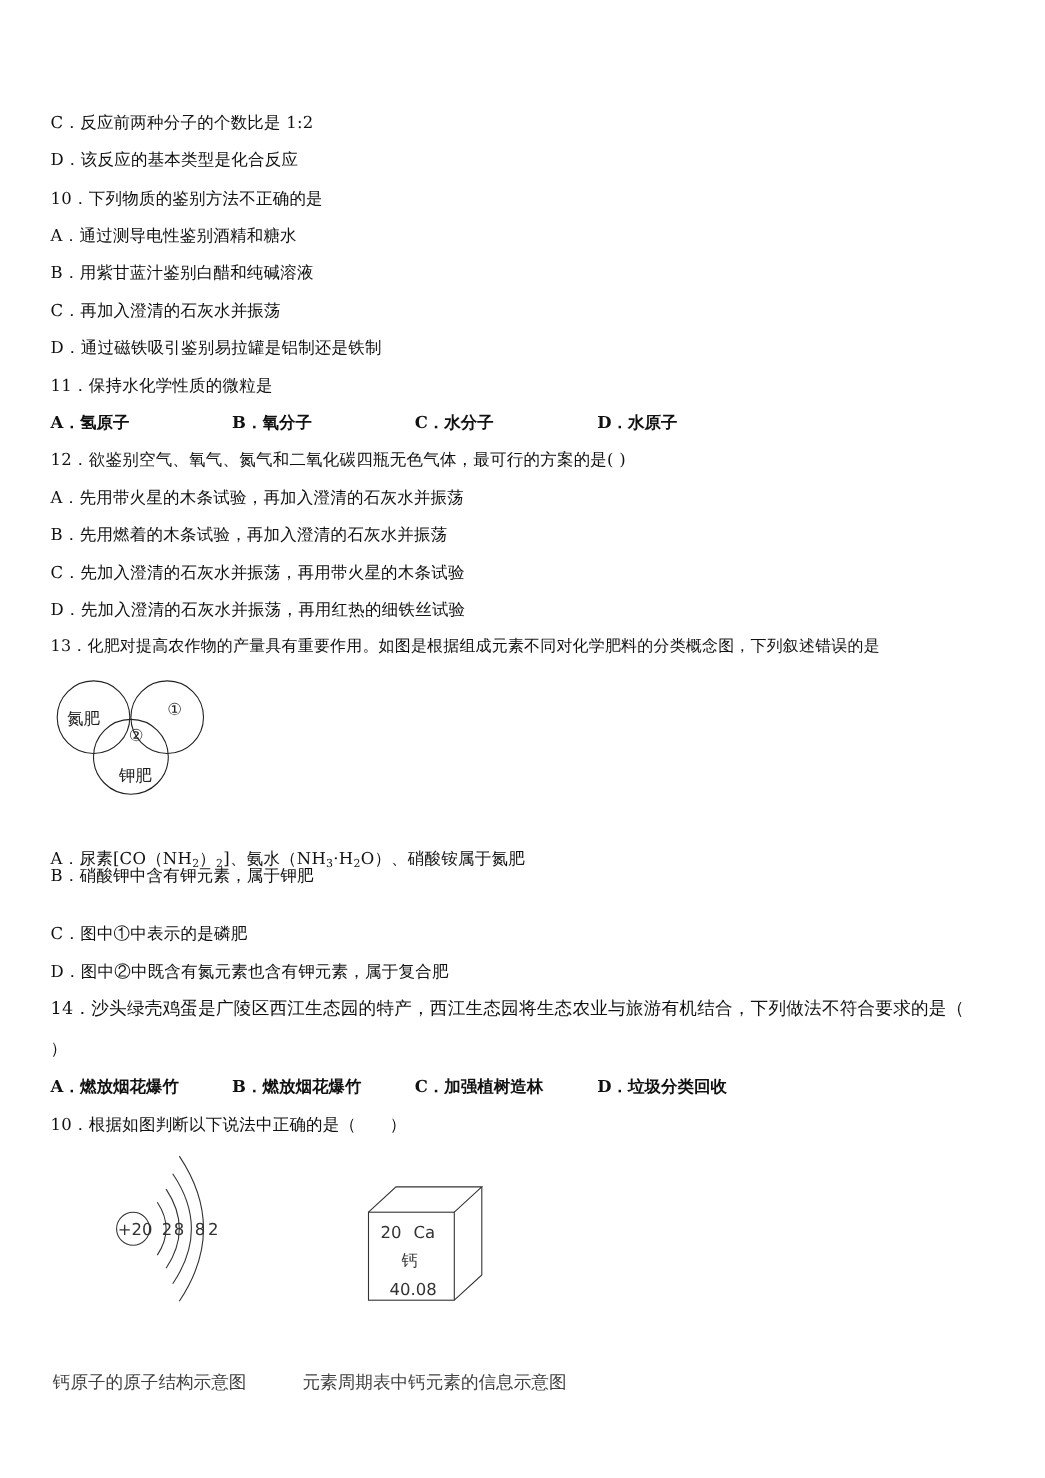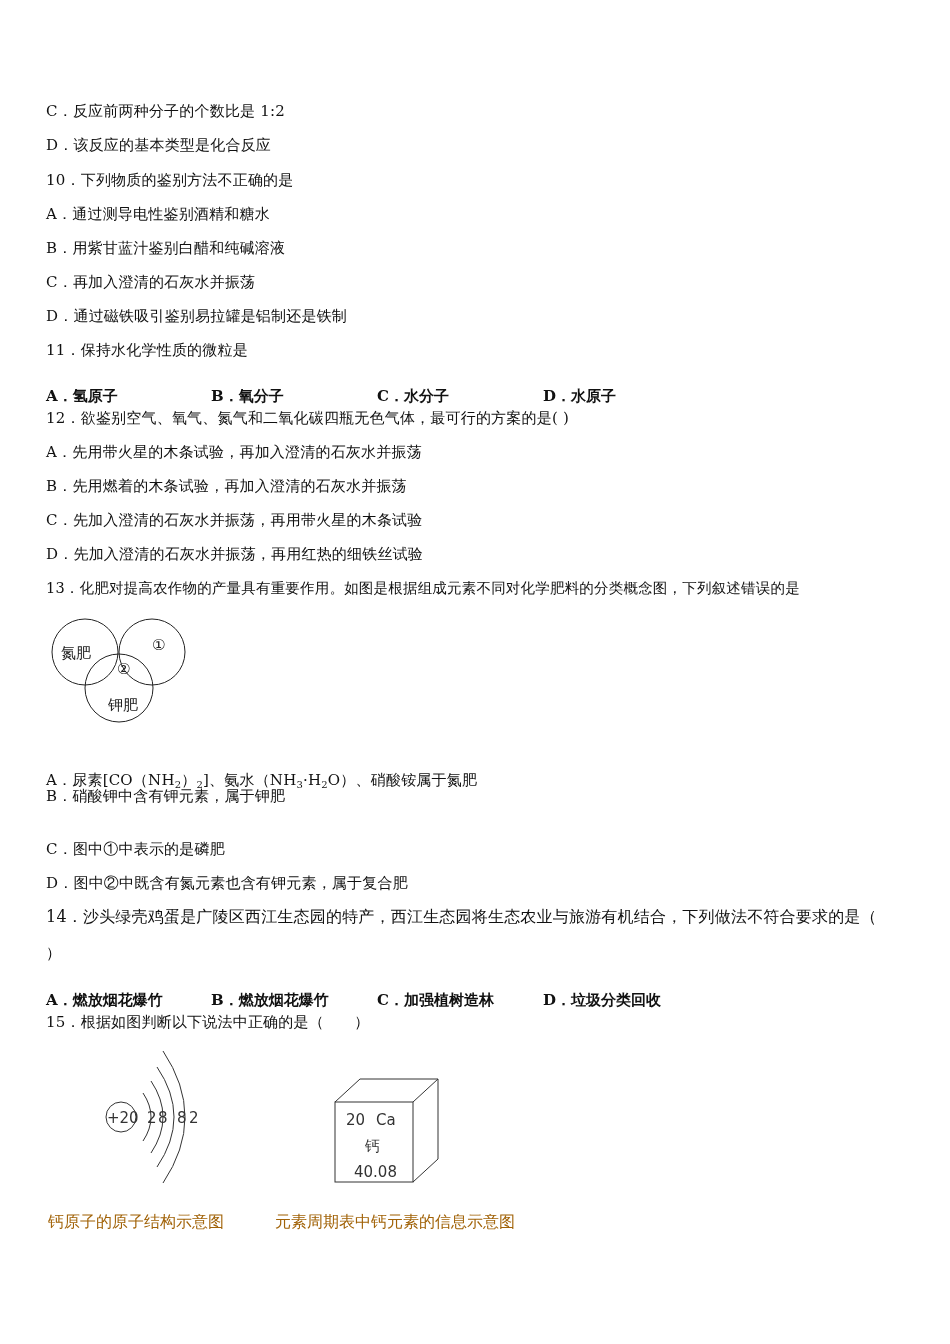--- a/index.html
+++ b/index.html
@@ -1,22 +1,22 @@
 <!DOCTYPE html>
 <html><head>
 <meta charset="utf-8">
 <style>
   html, body { margin:0; padding:0; background:#ffffff; }
   body { width:950px; height:1344px; position:relative; overflow:hidden;
          font-family:"DejaVu Serif","Liberation Serif",serif; color:#111; }
   .line { position:absolute; left:46px; font-size:15px; font-weight:normal; white-space:nowrap; line-height:20px; letter-spacing:0.2px; }
-  .opt { position:absolute; font-size:15px; font-weight:bold; white-space:nowrap; line-height:20px;margin-top:12px; }
+  .opt { position:absolute; font-size:15px; font-weight:bold; white-space:nowrap; line-height:20px; }
   sub { font-size:10px; vertical-align:-3px; line-height:0; }
   .fig { position:absolute; }
-  .caption { position:absolute; top:1212px; font-family:"DejaVu Sans","Liberation Sans",sans-serif; font-size:16px; font-weight:normal; white-space:nowrap; color:#a16207; }
+  .caption { position:absolute; top:1247px; font-family:"DejaVu Sans","Liberation Sans",sans-serif; font-size:16px; font-weight:normal; white-space:nowrap; color:#404040; }
   svg text { font-family:"DejaVu Sans","Liberation Sans",sans-serif; }
 </style>
 </head>
 <body>
 
 <div class="line" style="top:101px">C．反应前两种分子的个数比是 1:2</div>
 <div class="line" style="top:135px">D．该反应的基本类型是化合反应</div>
 
 <div class="line" style="top:170px">10．下列物质的鉴别方法不正确的是</div>
 <div class="line" style="top:204px">A．通过测导电性鉴别酒精和糖水</div>
@@ -53,21 +53,21 @@
 <div class="line" style="top:839px">C．图中①中表示的是磷肥</div>
 <div class="line" style="top:873px">D．图中②中既含有氮元素也含有钾元素，属于复合肥</div>
 
 <div class="line" style="top:907px;font-size:16px">14．沙头绿壳鸡蛋是广陵区西江生态园的特产，西江生态园将生态农业与旅游有机结合，下列做法不符合要求的是（</div>
 <div class="line" style="top:943px">）</div>
 <div class="opt" style="top:978px;left:46px">A．燃放烟花爆竹</div>
 <div class="opt" style="top:978px;left:211px">B．燃放烟花爆竹</div>
 <div class="opt" style="top:978px;left:377px">C．加强植树造林</div>
 <div class="opt" style="top:978px;left:543px">D．垃圾分类回收</div>
 
-<div class="line" style="top:1012px">15．根据如图判断以下说法中正确的是（　　）</div>
+<div class="line" style="top:1012px">10．根据如图判断以下说法中正确的是（　　）</div>
 
 <svg class="fig" style="left:95px;top:1045px" width="120" height="145" viewBox="0 0 120 145">
   <circle cx="26" cy="72" r="15" fill="none" stroke="#333" stroke-width="1"></circle>
   <path d="M48 48 Q64 72 48 96" fill="none" stroke="#333" stroke-width="1"></path>
   <path d="M56 36 Q80 72 56 108" fill="none" stroke="#333" stroke-width="1"></path>
   <path d="M62 22 Q96 72 62 122" fill="none" stroke="#333" stroke-width="1"></path>
   <path d="M68 6 Q112 72 68 138" fill="none" stroke="#333" stroke-width="1"></path>
   <text x="12" y="78" font-size="15" fill="#333">+20</text>
   <text x="52" y="78" font-size="15" fill="#333">2</text>
   <text x="63" y="78" font-size="15" fill="#333">8</text>

